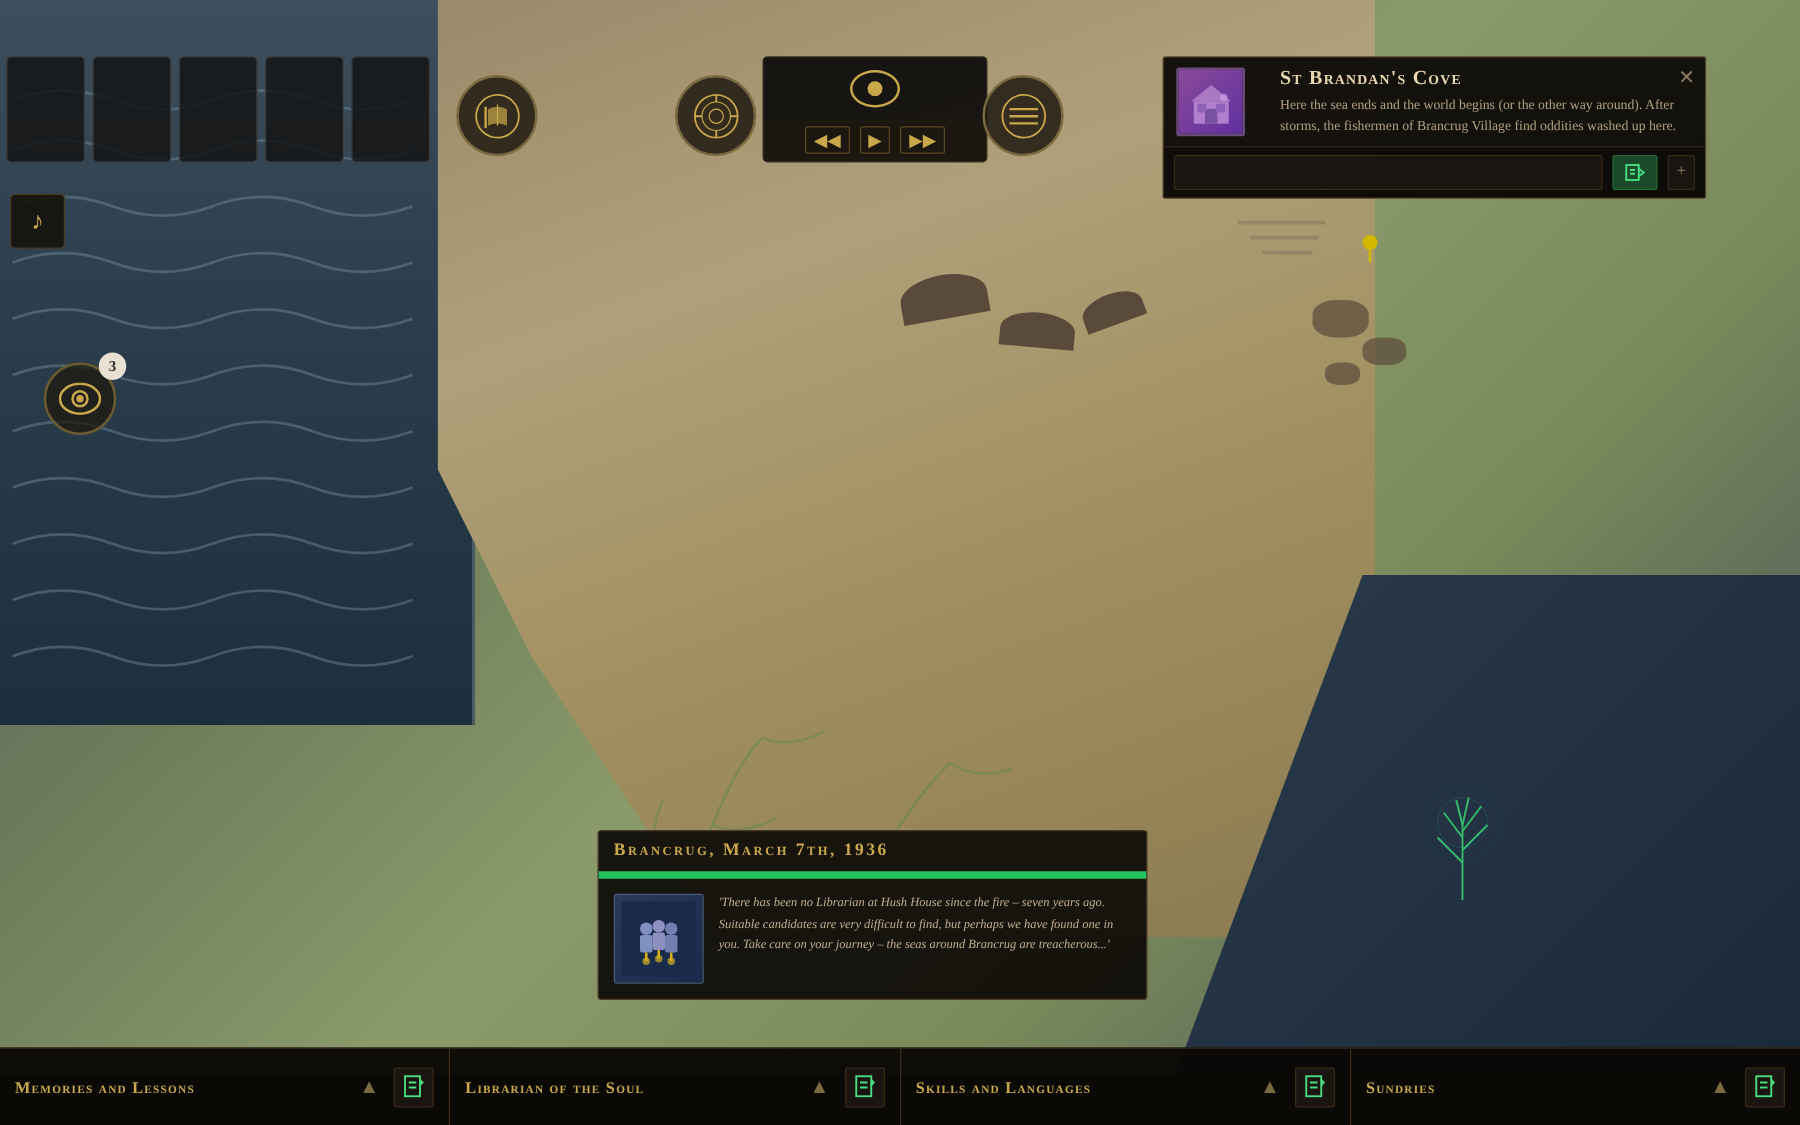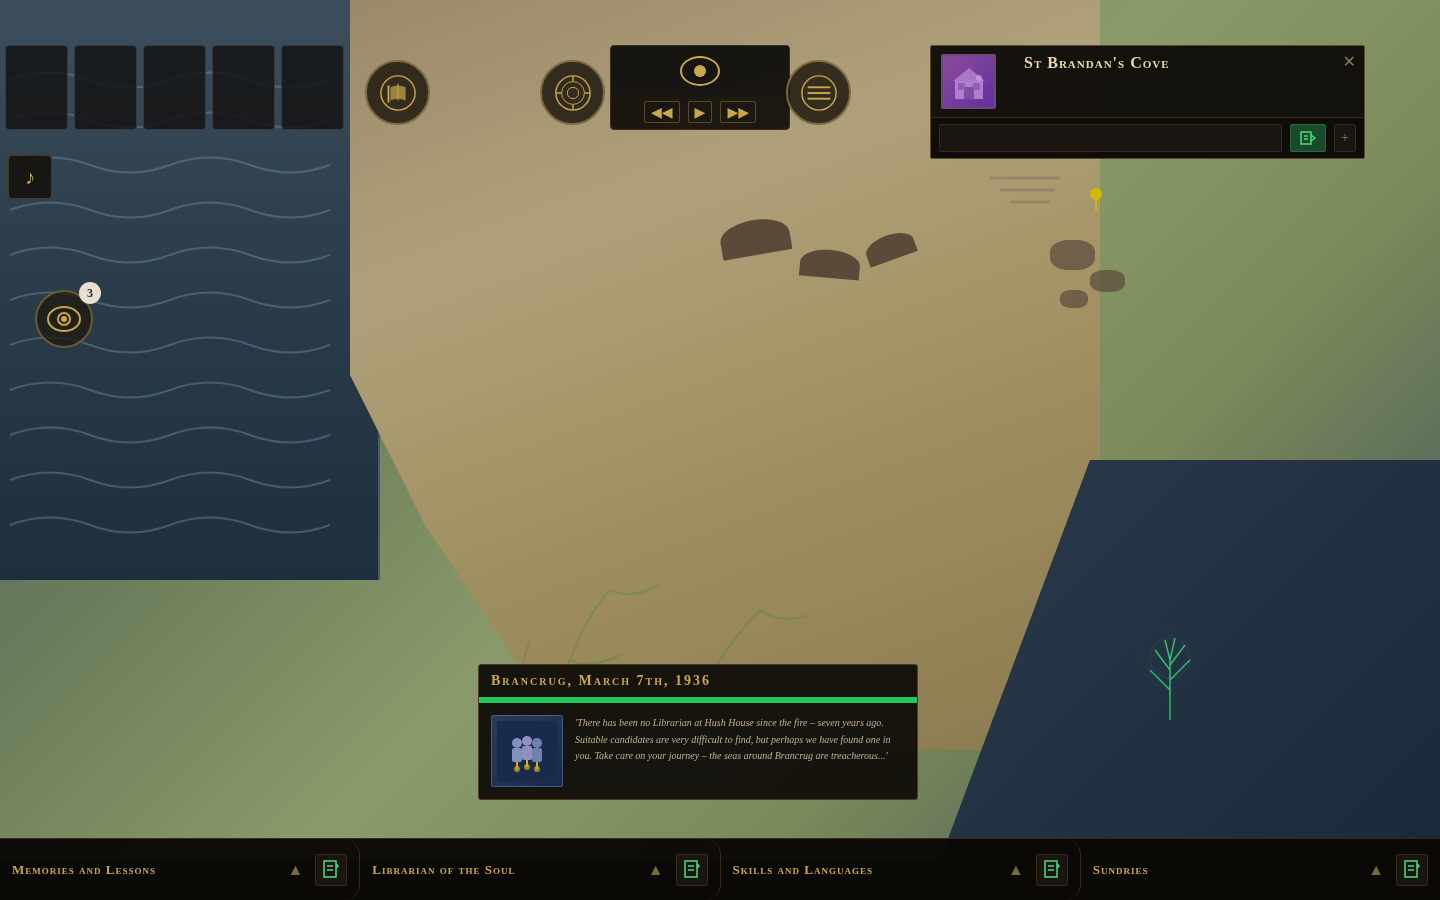--- a/index.html
+++ b/index.html
@@ -463,21 +463,20 @@
       align-items: stretch;
     }
 
     .bottom-section {
       display: flex;
       align-items: center;
       padding: 0 12px;
       gap: 8px;
       border-right: 1px solid #3a2a18;
       flex: 1;
-      border-radius: 16px;
     }
 
     .bottom-section:last-child {
       border-right: none;
       justify-content: center;
     }
 
     .bottom-section-label {
       font-variant: small-caps;
       font-size: 13px;
@@ -665,20 +664,21 @@
         <rect x="5" y="18" width="28" height="18" fill="#c090d8" opacity="0.8"></rect>
         <polygon points="19,5 3,18 35,18" fill="#b080c8" opacity="0.9"></polygon>
         <rect x="14" y="24" width="10" height="12" fill="#7a50a0"></rect>
         <rect x="8" y="20" width="7" height="7" fill="#9060b8"></rect>
         <rect x="23" y="20" width="7" height="7" fill="#9060b8"></rect>
         <circle cx="29" cy="15" r="3" fill="#d0a0e8" opacity="0.7"></circle>
       </svg>
     </div>
     <div class="popup-title-area">
       <div class="popup-title">St Brandan's Cove</div>
+      <div class="popup-desc">Here the sea ends and the world begins (or the other way around). After storms, the fishermen of Brancrug Village find oddities washed up here.</div>
     </div>
   </div>
   <div class="popup-footer">
     <div class="popup-progress-bar"></div>
     <div class="popup-action-btn">
       <svg width="20" height="20" viewBox="0 0 20 20" fill="none">
         <rect x="3" y="4" width="10" height="12" stroke="#4ade80" stroke-width="1.5" fill="none"></rect>
         <line x1="6" y1="8" x2="10" y2="8" stroke="#4ade80" stroke-width="1.5"></line>
         <line x1="6" y1="11" x2="10" y2="11" stroke="#4ade80" stroke-width="1.5"></line>
         <path d="M13,7 L17,10 L13,13" stroke="#4ade80" stroke-width="1.5" fill="none"></path>

